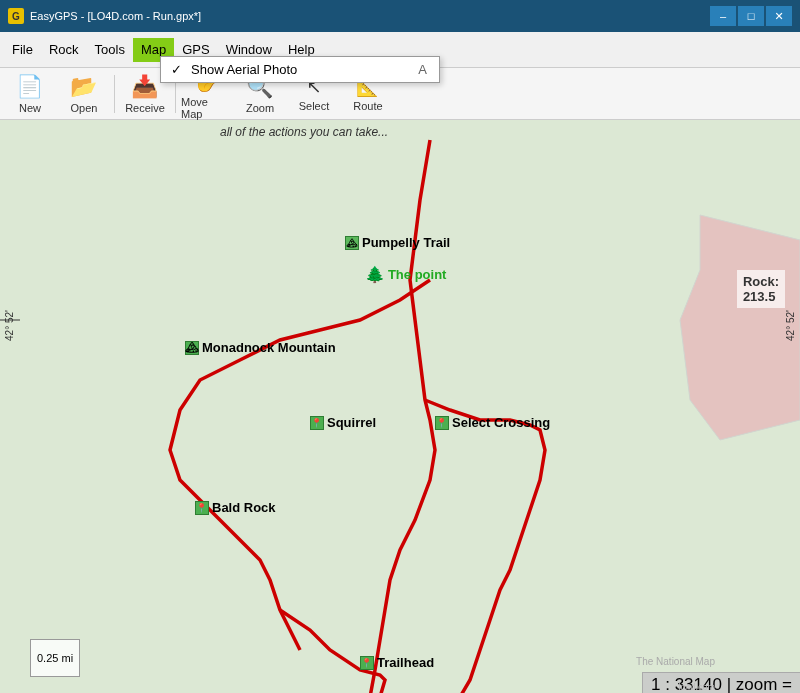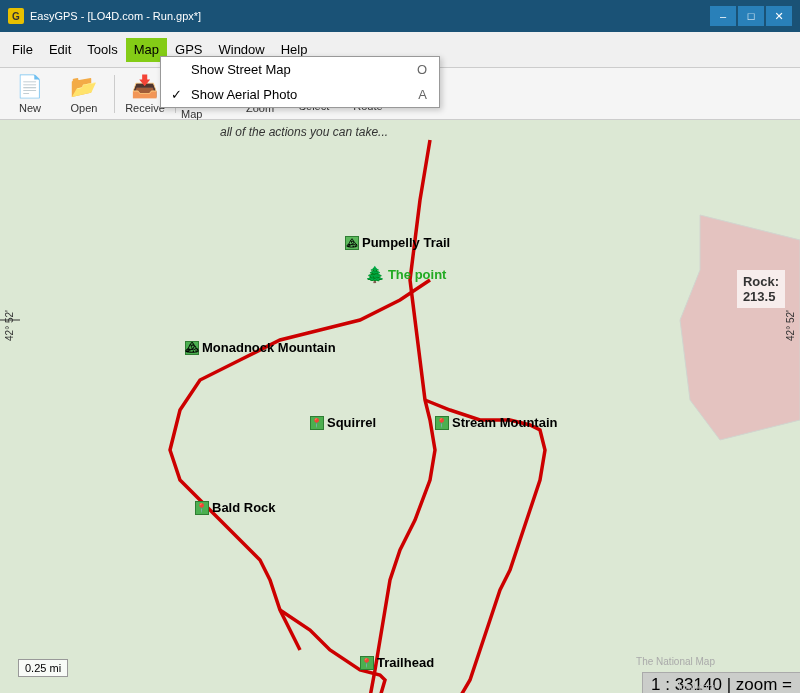--- a/index.html
+++ b/index.html
@@ -113,23 +113,23 @@
       align-items: center;
       justify-content: center;
       font-size: 9px;
     }
     .tree-icon { color: #2e7d32; font-size: 16px; }
 
     
     .scale-bar {
       position: absolute;
       bottom: 20px;
-      left: 18px;
+      left: 30px;
       background: rgba(255,255,255,0.8);
-      padding: 2px 6px;
+      padding: 12px 6px;
       border: 1px solid #999;
       font-size: 11px;
     }
 
     
     .status-bar {
       position: absolute;
       bottom: 0;
       right: 0;
       background: rgba(200,200,200,0.85);
@@ -200,21 +200,21 @@
   </div>
   <div class="title-bar-controls">
     <button class="title-btn">–</button>
     <button class="title-btn">□</button>
     <button class="title-btn close">✕</button>
   </div>
 </div>
 
 <div class="menu-bar">
   <span class="menu-item">File</span>
-  <span class="menu-item">Edit</span>
+  <span class="menu-item">Rock</span>
   <span class="menu-item">Tools</span>
   <span class="menu-item active">Map</span>
   <span class="menu-item">GPS</span>
   <span class="menu-item">Window</span>
   <span class="menu-item">Help</span>
 </div>
 
 <div class="toolbar">
   <div class="tool-btn">
     <span class="tool-icon">📄</span>
@@ -242,25 +242,20 @@
     <span class="tool-icon" style="font-size:18px;">↖</span>
     <span>Select</span>
   </div>
   <div class="tool-btn">
     <span class="tool-icon" style="font-size:18px;">📐</span>
     <span>Route</span>
   </div>
 </div>
 
 <div class="dropdown-menu">
-  <div class="dropdown-item">
-    <span class="checkmark"></span>
-    <span>Show Street Map</span>
-    <span class="shortcut">O</span>
-  </div>
   <div class="dropdown-item">
     <span class="checkmark">✓</span>
     <span>Show Aerial Photo</span>
     <span class="shortcut">A</span>
   </div>
 </div>
 
 <div class="map-area">
   <div class="map-bg"></div>
 
@@ -358,21 +353,21 @@
     <span>Monadnock Mountain</span>
   </div>
 
   <div class="map-label squirrel" style="top:295px; left:310px;">
     <span class="waypoint-icon" style="font-size:9px;">📍</span>
     <span>Squirrel</span>
   </div>
 
   <div class="map-label stream" style="top:295px; left:435px;">
     <span class="waypoint-icon" style="font-size:9px;">📍</span>
-    <span>Stream Mountain</span>
+    <span>Select Crossing</span>
   </div>
 
   <div class="map-label bald" style="top:380px; left:195px;">
     <span class="waypoint-icon" style="font-size:9px;">📍</span>
     <span>Bald Rock</span>
   </div>
 
   <div class="map-label trailhead" style="top:535px; left:360px;">
     <span class="waypoint-icon" style="font-size:9px;">📍</span>
     <span>Trailhead</span>

